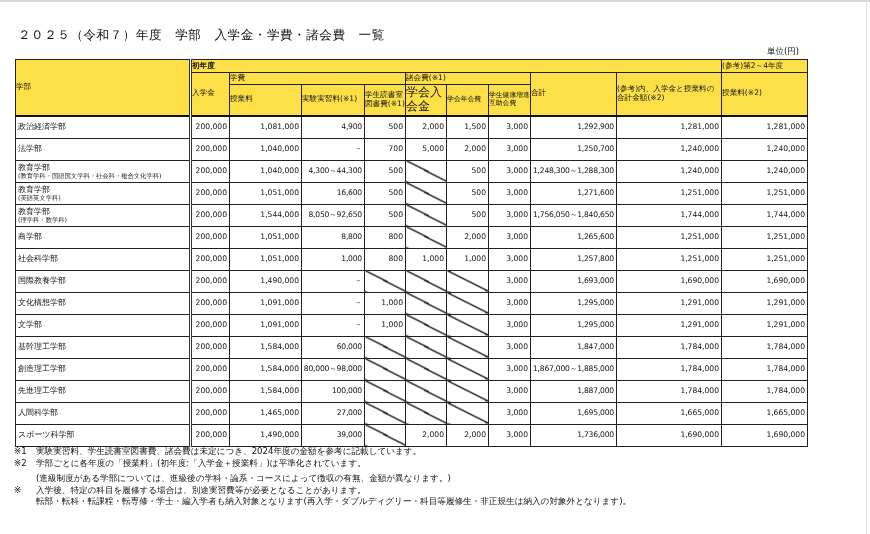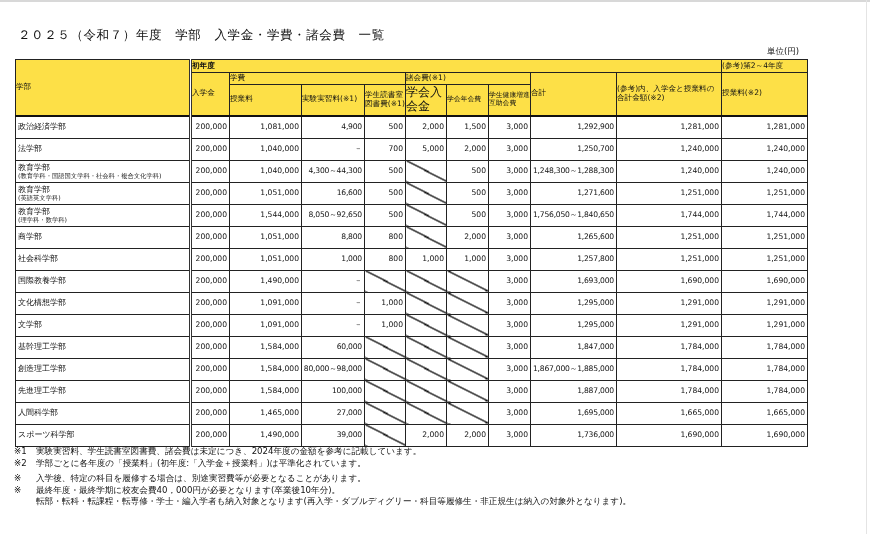--- a/index.html
+++ b/index.html
@@ -322,16 +322,16 @@
         <td>1,690,000</td>
         <td>1,690,000</td>
       </tr>
     </tbody>
 </table>
 
 <div class="notes" id="notes">
     <div><span class="mk">※1</span><span>実験実習料、学生読書室図書費、諸会費は未定につき、2024年度の金額を参考に記載しています。</span></div>
     <div><span class="mk">※2</span><span>学部ごとに各年度の「授業料」(初年度:「入学金＋授業料」)は平準化されています。</span></div>
     <div class="gap"></div>
+    <div><span class="mk"></span><span>(進級制度がある学部については、進級後の学科・論系・コースによって徴収の有無、金額が異なります。)</span></div>
     <div><span class="mk">※</span><span>入学後、特定の科目を履修する場合は、別途実習費等が必要となることがあります。</span></div>
-    <div><span class="mk">※</span><span>最終年度・最終学期に校友会費40，000円が必要となります(卒業後10年分)。</span></div>
     <div><span class="mk"></span><span>転部・転科・転課程・転専修・学士・編入学者も納入対象となります(再入学・ダブルディグリー・科目等履修生・非正規生は納入の対象外となります)。</span></div>
   </div>
 
 </body></html>

